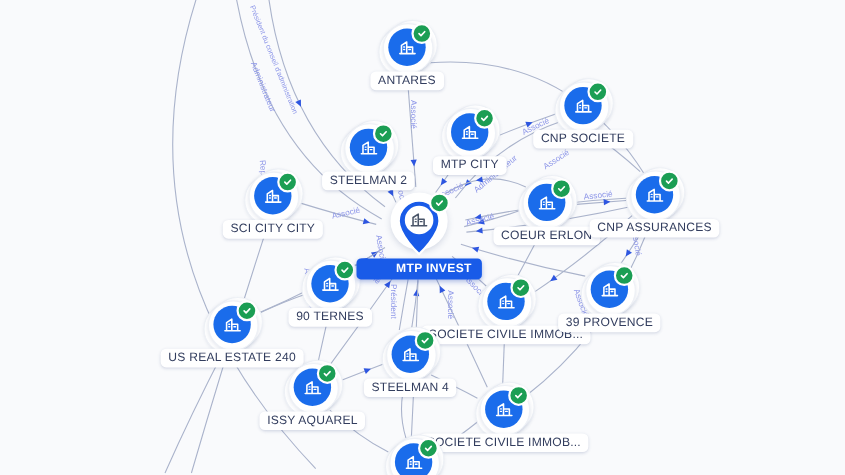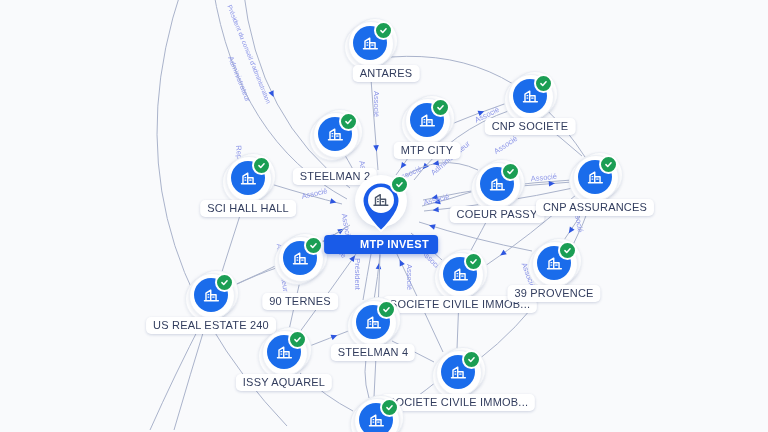--- a/index.html
+++ b/index.html
@@ -117,38 +117,38 @@
           <svg width="19" height="19" viewBox="0 0 20 20" fill="none">
   <path d="M4.2 15.5V7.6L9.2 4.4V15.5 M9.2 15.5V9.3H14.8V15.5 M2.6 15.5H17.2" stroke="#ffffff" stroke-width="1.5" stroke-linecap="round" stroke-linejoin="round"></path>
   <path d="M6.3 9.2H7.2 M6.3 11.6H7.2 M11.2 11.6H12.8" stroke="#ffffff" stroke-width="1.3" stroke-linecap="round"></path>
 </svg>
         </div>
         <div class="check-badge" style="background: rgb(27, 158, 84); left: 4px; top: -22px;">
           <svg width="9" height="9" viewBox="0 0 14 14" fill="none">
   <path d="M3 7.2 L5.8 10 L11 4.4" stroke="#ffffff" stroke-width="2.3" stroke-linecap="round" stroke-linejoin="round"></path>
 </svg>
         </div>
-        <div class="node-label" style="left: 0px; top: 22px; margin-left: 16px;">ANTARES</div>
+        <div class="node-label" style="left: 0px; top: 22px;">ANTARES</div>
       </div>
       <div class="node" style="left: 335px; top: 134px;">
         <div class="disc stack" style="left: -18px; top: -25px;"></div>
         <div class="disc stack" style="left: -26px; top: -19px;"></div>
         <div class="disc white-ring"></div>
         <div class="disc blue-circle" style="background: rgb(26, 108, 235);">
           <svg width="19" height="19" viewBox="0 0 20 20" fill="none">
   <path d="M4.2 15.5V7.6L9.2 4.4V15.5 M9.2 15.5V9.3H14.8V15.5 M2.6 15.5H17.2" stroke="#ffffff" stroke-width="1.5" stroke-linecap="round" stroke-linejoin="round"></path>
   <path d="M6.3 9.2H7.2 M6.3 11.6H7.2 M11.2 11.6H12.8" stroke="#ffffff" stroke-width="1.3" stroke-linecap="round"></path>
 </svg>
         </div>
         <div class="check-badge" style="background: rgb(27, 158, 84); left: 4px; top: -22px;">
           <svg width="9" height="9" viewBox="0 0 14 14" fill="none">
   <path d="M3 7.2 L5.8 10 L11 4.4" stroke="#ffffff" stroke-width="2.3" stroke-linecap="round" stroke-linejoin="round"></path>
 </svg>
         </div>
-        <div class="node-label" style="left: 0px; top: 22px; margin-top: 12px;">STEELMAN 2</div>
+        <div class="node-label" style="left: 0px; top: 22px;">STEELMAN 2</div>
       </div>
       <div class="node" style="left: 427px; top: 120px;">
         <div class="disc stack" style="left: -18px; top: -25px;"></div>
         <div class="disc stack" style="left: -26px; top: -19px;"></div>
         <div class="disc white-ring"></div>
         <div class="disc blue-circle" style="background: rgb(26, 108, 235);">
           <svg width="19" height="19" viewBox="0 0 20 20" fill="none">
   <path d="M4.2 15.5V7.6L9.2 4.4V15.5 M9.2 15.5V9.3H14.8V15.5 M2.6 15.5H17.2" stroke="#ffffff" stroke-width="1.5" stroke-linecap="round" stroke-linejoin="round"></path>
   <path d="M6.3 9.2H7.2 M6.3 11.6H7.2 M11.2 11.6H12.8" stroke="#ffffff" stroke-width="1.3" stroke-linecap="round"></path>
 </svg>
@@ -185,38 +185,38 @@
           <svg width="19" height="19" viewBox="0 0 20 20" fill="none">
   <path d="M4.2 15.5V7.6L9.2 4.4V15.5 M9.2 15.5V9.3H14.8V15.5 M2.6 15.5H17.2" stroke="#ffffff" stroke-width="1.5" stroke-linecap="round" stroke-linejoin="round"></path>
   <path d="M6.3 9.2H7.2 M6.3 11.6H7.2 M11.2 11.6H12.8" stroke="#ffffff" stroke-width="1.3" stroke-linecap="round"></path>
 </svg>
         </div>
         <div class="check-badge" style="background: rgb(27, 158, 84); left: 4px; top: -22px;">
           <svg width="9" height="9" viewBox="0 0 14 14" fill="none">
   <path d="M3 7.2 L5.8 10 L11 4.4" stroke="#ffffff" stroke-width="2.3" stroke-linecap="round" stroke-linejoin="round"></path>
 </svg>
         </div>
-        <div class="node-label" style="left: 0px; top: 22px;">SCI HALL HALL</div>
+        <div class="node-label" style="left: 0px; top: 22px;">SCI CITY CITY</div>
       </div>
       <div class="node" style="left: 497px; top: 184px;">
         <div class="disc stack" style="left: -18px; top: -25px;"></div>
         <div class="disc stack" style="left: -26px; top: -19px;"></div>
         <div class="disc white-ring"></div>
         <div class="disc blue-circle" style="background: rgb(26, 108, 235);">
           <svg width="19" height="19" viewBox="0 0 20 20" fill="none">
   <path d="M4.2 15.5V7.6L9.2 4.4V15.5 M9.2 15.5V9.3H14.8V15.5 M2.6 15.5H17.2" stroke="#ffffff" stroke-width="1.5" stroke-linecap="round" stroke-linejoin="round"></path>
   <path d="M6.3 9.2H7.2 M6.3 11.6H7.2 M11.2 11.6H12.8" stroke="#ffffff" stroke-width="1.3" stroke-linecap="round"></path>
 </svg>
         </div>
         <div class="check-badge" style="background: rgb(27, 158, 84); left: 4px; top: -22px;">
           <svg width="9" height="9" viewBox="0 0 14 14" fill="none">
   <path d="M3 7.2 L5.8 10 L11 4.4" stroke="#ffffff" stroke-width="2.3" stroke-linecap="round" stroke-linejoin="round"></path>
 </svg>
         </div>
-        <div class="node-label" style="left: 0px; top: 22px;">COEUR PASSY</div>
+        <div class="node-label" style="left: 0px; top: 22px;">COEUR ERLON</div>
       </div>
       <div class="node" style="left: 595px; top: 177px;">
         <div class="disc stack" style="left: -18px; top: -25px;"></div>
         <div class="disc stack" style="left: -26px; top: -19px;"></div>
         <div class="disc white-ring"></div>
         <div class="disc blue-circle" style="background: rgb(26, 108, 235);">
           <svg width="19" height="19" viewBox="0 0 20 20" fill="none">
   <path d="M4.2 15.5V7.6L9.2 4.4V15.5 M9.2 15.5V9.3H14.8V15.5 M2.6 15.5H17.2" stroke="#ffffff" stroke-width="1.5" stroke-linecap="round" stroke-linejoin="round"></path>
   <path d="M6.3 9.2H7.2 M6.3 11.6H7.2 M11.2 11.6H12.8" stroke="#ffffff" stroke-width="1.3" stroke-linecap="round"></path>
 </svg>
@@ -236,21 +236,21 @@
           <svg width="19" height="19" viewBox="0 0 20 20" fill="none">
   <path d="M4.2 15.5V7.6L9.2 4.4V15.5 M9.2 15.5V9.3H14.8V15.5 M2.6 15.5H17.2" stroke="#ffffff" stroke-width="1.5" stroke-linecap="round" stroke-linejoin="round"></path>
   <path d="M6.3 9.2H7.2 M6.3 11.6H7.2 M11.2 11.6H12.8" stroke="#ffffff" stroke-width="1.3" stroke-linecap="round"></path>
 </svg>
         </div>
         <div class="check-badge" style="background: rgb(27, 158, 84); left: 4px; top: -22px;">
           <svg width="9" height="9" viewBox="0 0 14 14" fill="none">
   <path d="M3 7.2 L5.8 10 L11 4.4" stroke="#ffffff" stroke-width="2.3" stroke-linecap="round" stroke-linejoin="round"></path>
 </svg>
         </div>
-        <div class="node-label" style="left: 0px; top: 22px; margin-top: 13px;">90 TERNES</div>
+        <div class="node-label" style="left: 0px; top: 22px;">90 TERNES</div>
       </div>
       <div class="node" style="left: 460px; top: 274px;">
         <div class="disc stack" style="left: -18px; top: -25px;"></div>
         <div class="disc stack" style="left: -26px; top: -19px;"></div>
         <div class="disc white-ring"></div>
         <div class="disc blue-circle" style="background: rgb(26, 108, 235);">
           <svg width="19" height="19" viewBox="0 0 20 20" fill="none">
   <path d="M4.2 15.5V7.6L9.2 4.4V15.5 M9.2 15.5V9.3H14.8V15.5 M2.6 15.5H17.2" stroke="#ffffff" stroke-width="1.5" stroke-linecap="round" stroke-linejoin="round"></path>
   <path d="M6.3 9.2H7.2 M6.3 11.6H7.2 M11.2 11.6H12.8" stroke="#ffffff" stroke-width="1.3" stroke-linecap="round"></path>
 </svg>

